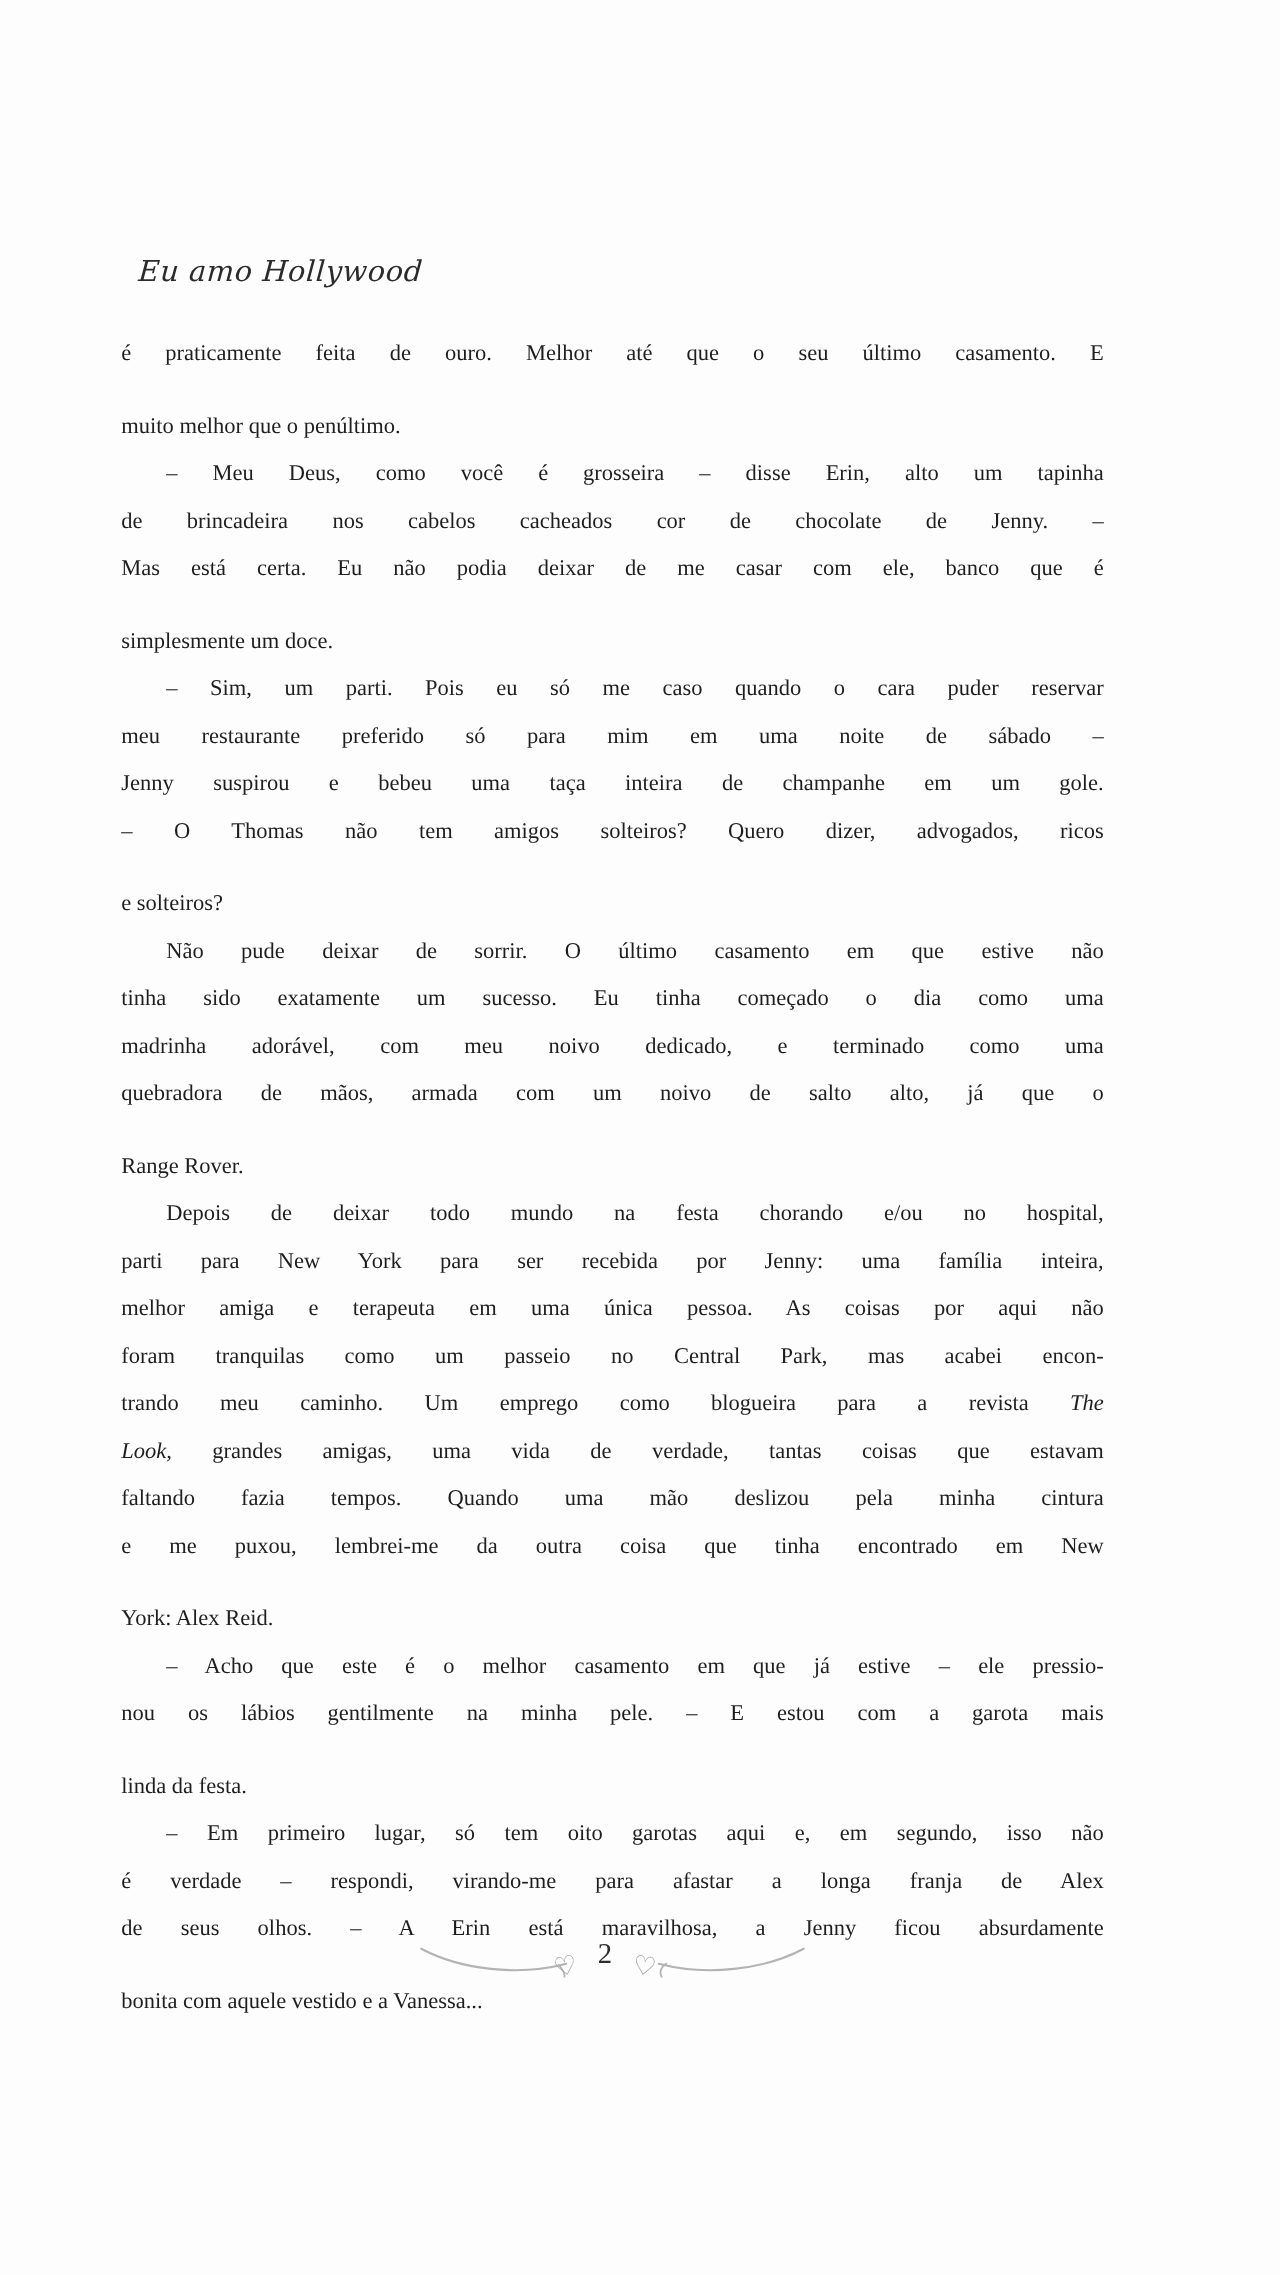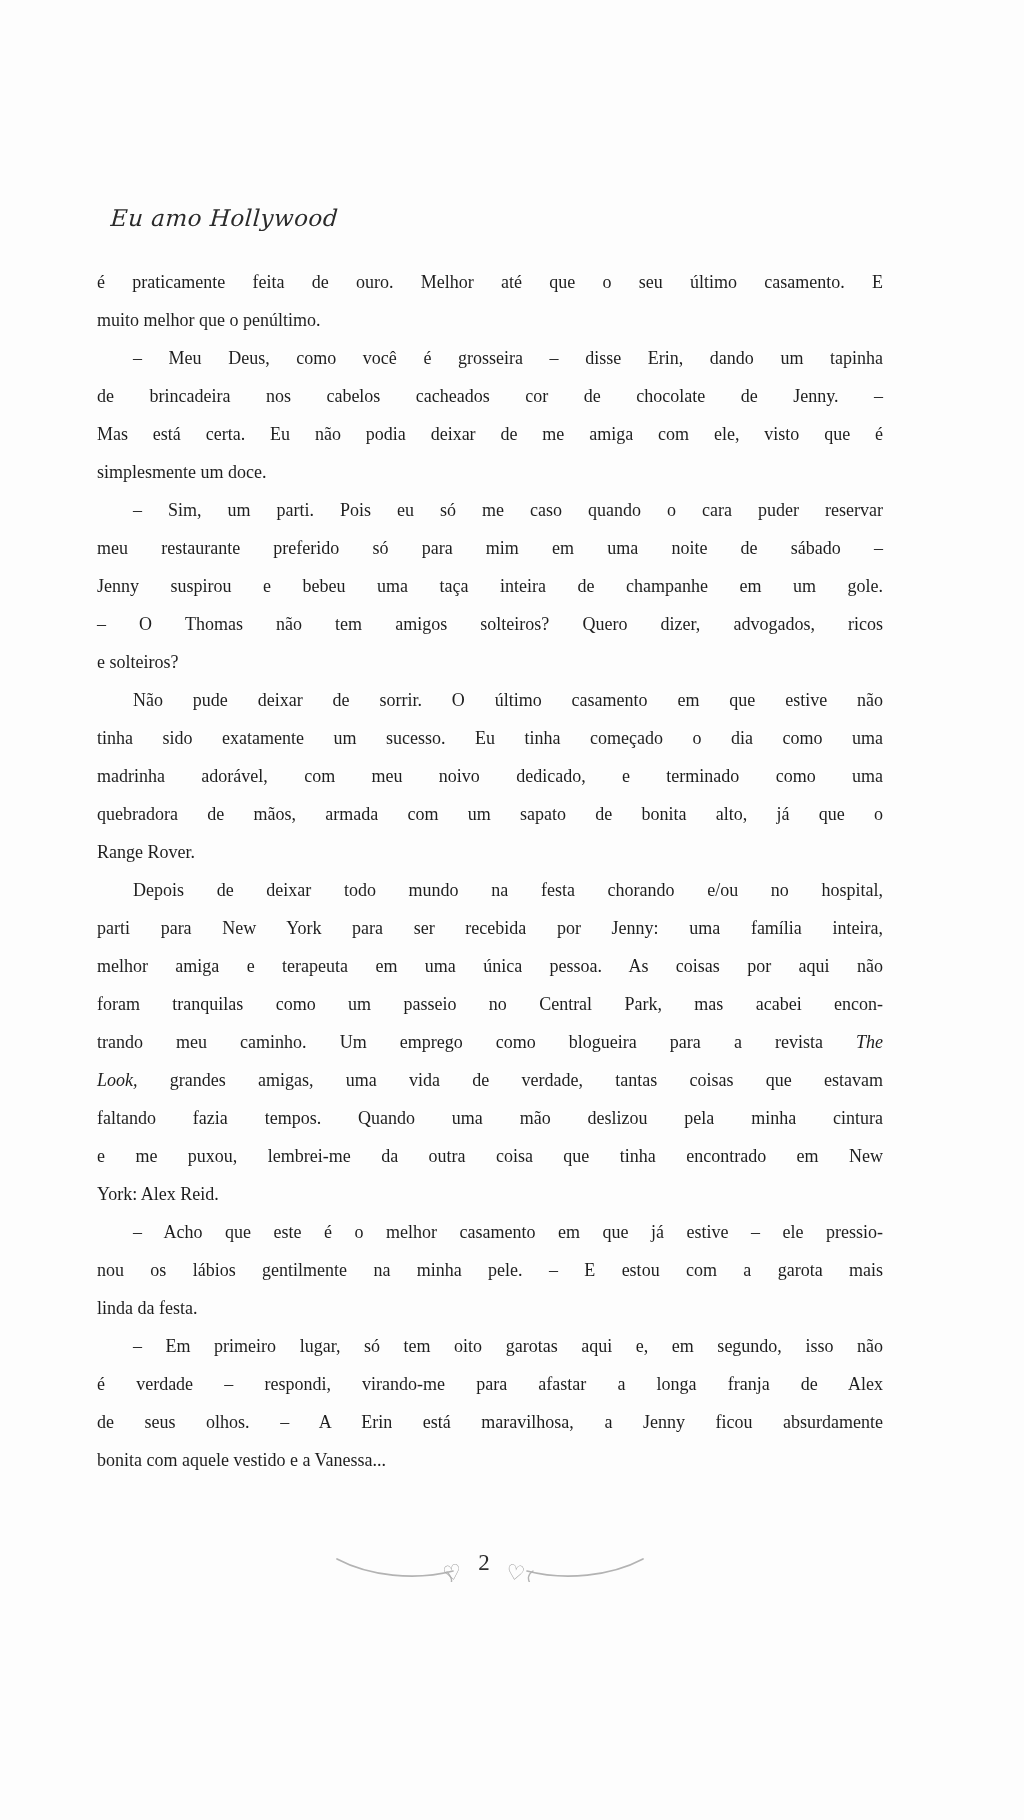--- a/index.html
+++ b/index.html
@@ -35,20 +35,21 @@
     line-height: 38px;
   }
   .para { margin: 0; }
   .line {
     text-align: justify;
     text-align-last: justify;
     -moz-text-align-last: justify;
   }
   .line.last {
     text-align-last: left;
+    margin-top: 20px;
     -moz-text-align-last: left;
   }
   .line.indent { text-indent: 36px; }
   .line em { }
   .footer {
     position: absolute;
     left: 97px; top: 1541px;
     width: 786px; height: 52px;
     display: flex;
     align-items: center;
@@ -78,37 +79,37 @@
 <div class="page">
 
   <div class="running-header">Eu amo Hollywood</div>
 
   <div class="text-block">
       <div class="para">
         <div class="line"><span>é praticamente feita de ouro. Melhor até que o seu último casamento. E</span></div>
         <div class="line last"><span>muito melhor que o penúltimo.</span></div>
       </div>
       <div class="para">
-        <div class="line indent"><span>– Meu Deus, como você é grosseira – disse Erin, dando um tapinha</span></div>
+        <div class="line indent"><span>– Meu Deus, como você é grosseira – disse Erin, alto um tapinha</span></div>
         <div class="line"><span>de brincadeira nos cabelos cacheados cor de chocolate de Jenny. –</span></div>
-        <div class="line"><span>Mas está certa. Eu não podia deixar de me amiga com ele, visto que é</span></div>
+        <div class="line"><span>Mas está certa. Eu não podia deixar de me casar com ele, banco que é</span></div>
         <div class="line last"><span>simplesmente um doce.</span></div>
       </div>
       <div class="para">
         <div class="line indent"><span>– Sim, um parti. Pois eu só me caso quando o cara puder reservar</span></div>
         <div class="line"><span>meu restaurante preferido só para mim em uma noite de sábado –</span></div>
         <div class="line"><span>Jenny suspirou e bebeu uma taça inteira de champanhe em um gole.</span></div>
         <div class="line"><span>– O Thomas não tem amigos solteiros? Quero dizer, advogados, ricos</span></div>
         <div class="line last"><span>e solteiros?</span></div>
       </div>
       <div class="para">
         <div class="line indent"><span>Não pude deixar de sorrir. O último casamento em que estive não</span></div>
         <div class="line"><span>tinha sido exatamente um sucesso. Eu tinha começado o dia como uma</span></div>
         <div class="line"><span>madrinha adorável, com meu noivo dedicado, e terminado como uma</span></div>
-        <div class="line"><span>quebradora de mãos, armada com um sapato de bonita alto, já que o</span></div>
+        <div class="line"><span>quebradora de mãos, armada com um noivo de salto alto, já que o</span></div>
         <div class="line last"><span>Range Rover.</span></div>
       </div>
       <div class="para">
         <div class="line indent"><span>Depois de deixar todo mundo na festa chorando e/ou no hospital,</span></div>
         <div class="line"><span>parti para New York para ser recebida por Jenny: uma família inteira,</span></div>
         <div class="line"><span>melhor amiga e terapeuta em uma única pessoa. As coisas por aqui não</span></div>
         <div class="line"><span>foram tranquilas como um passeio no Central Park, mas acabei encon-</span></div>
         <div class="line"><span>trando meu caminho. Um emprego como blogueira para a revista </span><em>The</em></div>
         <div class="line"><em>Look,</em><span> grandes amigas, uma vida de verdade, tantas coisas que estavam</span></div>
         <div class="line"><span>faltando fazia tempos. Quando uma mão deslizou pela minha cintura</span></div>

